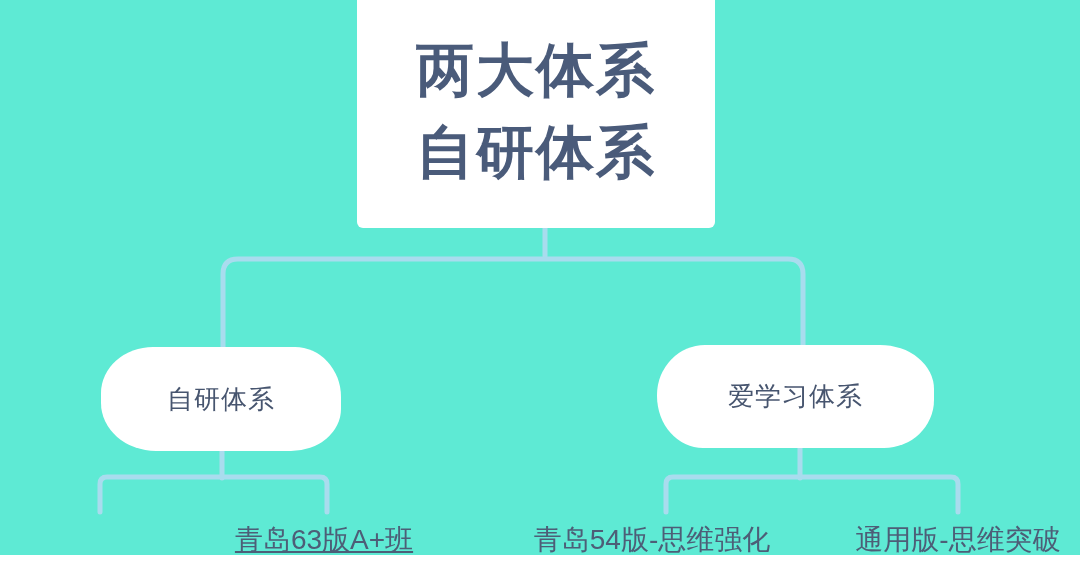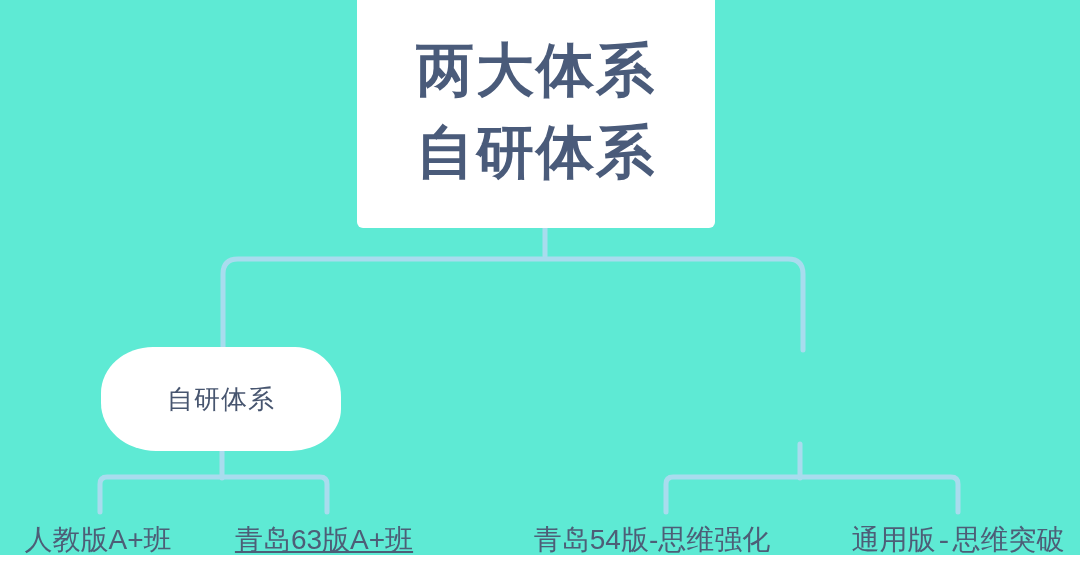--- a/index.html
+++ b/index.html
@@ -84,21 +84,21 @@
     top: 521px;
     transform: translateX(-50%);
     font-size: 28px;
     font-weight: 500;
     color: #4d5e77;
     white-space: nowrap;
   }
   .leaf-1 { left: 98px; }
   .leaf-2 { left: 324px; text-decoration: underline; }
   .leaf-3 { left: 652px; }
-  .leaf-4 { left: 958px; font-family: Liberation Mono, monospace; }
+  .leaf-4 { left: 958px; }
 </style>
 </head>
 <body>
 
 <div class="canvas">
 
   <svg class="connectors" viewBox="0 0 1080 563" xmlns="http://www.w3.org/2000/svg">
     <g stroke="#a9dcee" stroke-width="5" fill="none" stroke-linecap="round">
 
       <path d="M545 222 V256"></path>
@@ -115,19 +115,21 @@
 
   <div class="title-box">
     <div class="title-line">两大体系</div>
     <div class="title-line">自研体系</div>
   </div>
 
   <div class="node node-self">
     <span class="node-label">自研体系</span>
   </div>
 
+  <div class="node node-aixuexi">
+    <span class="node-label">爱学习体系</span>
+  </div>
 
-  <div class="leaf leaf-1">人教版A+班</div>
   <div class="leaf leaf-2">青岛63版A+班</div>
   <div class="leaf leaf-3">青岛54版-思维强化</div>
   <div class="leaf leaf-4">通用版-思维突破</div>
 
 </div>
 
 </body></html>

